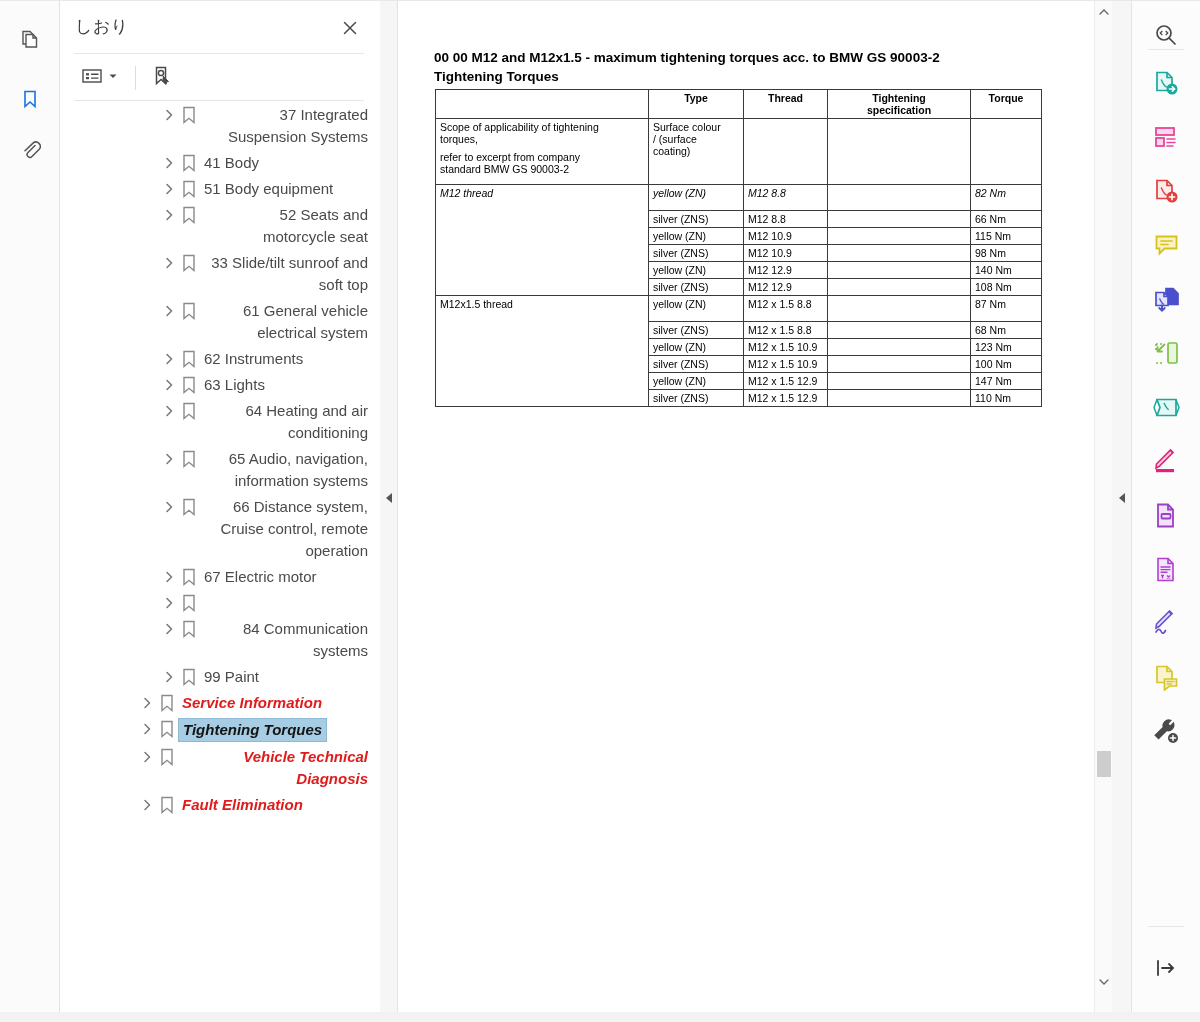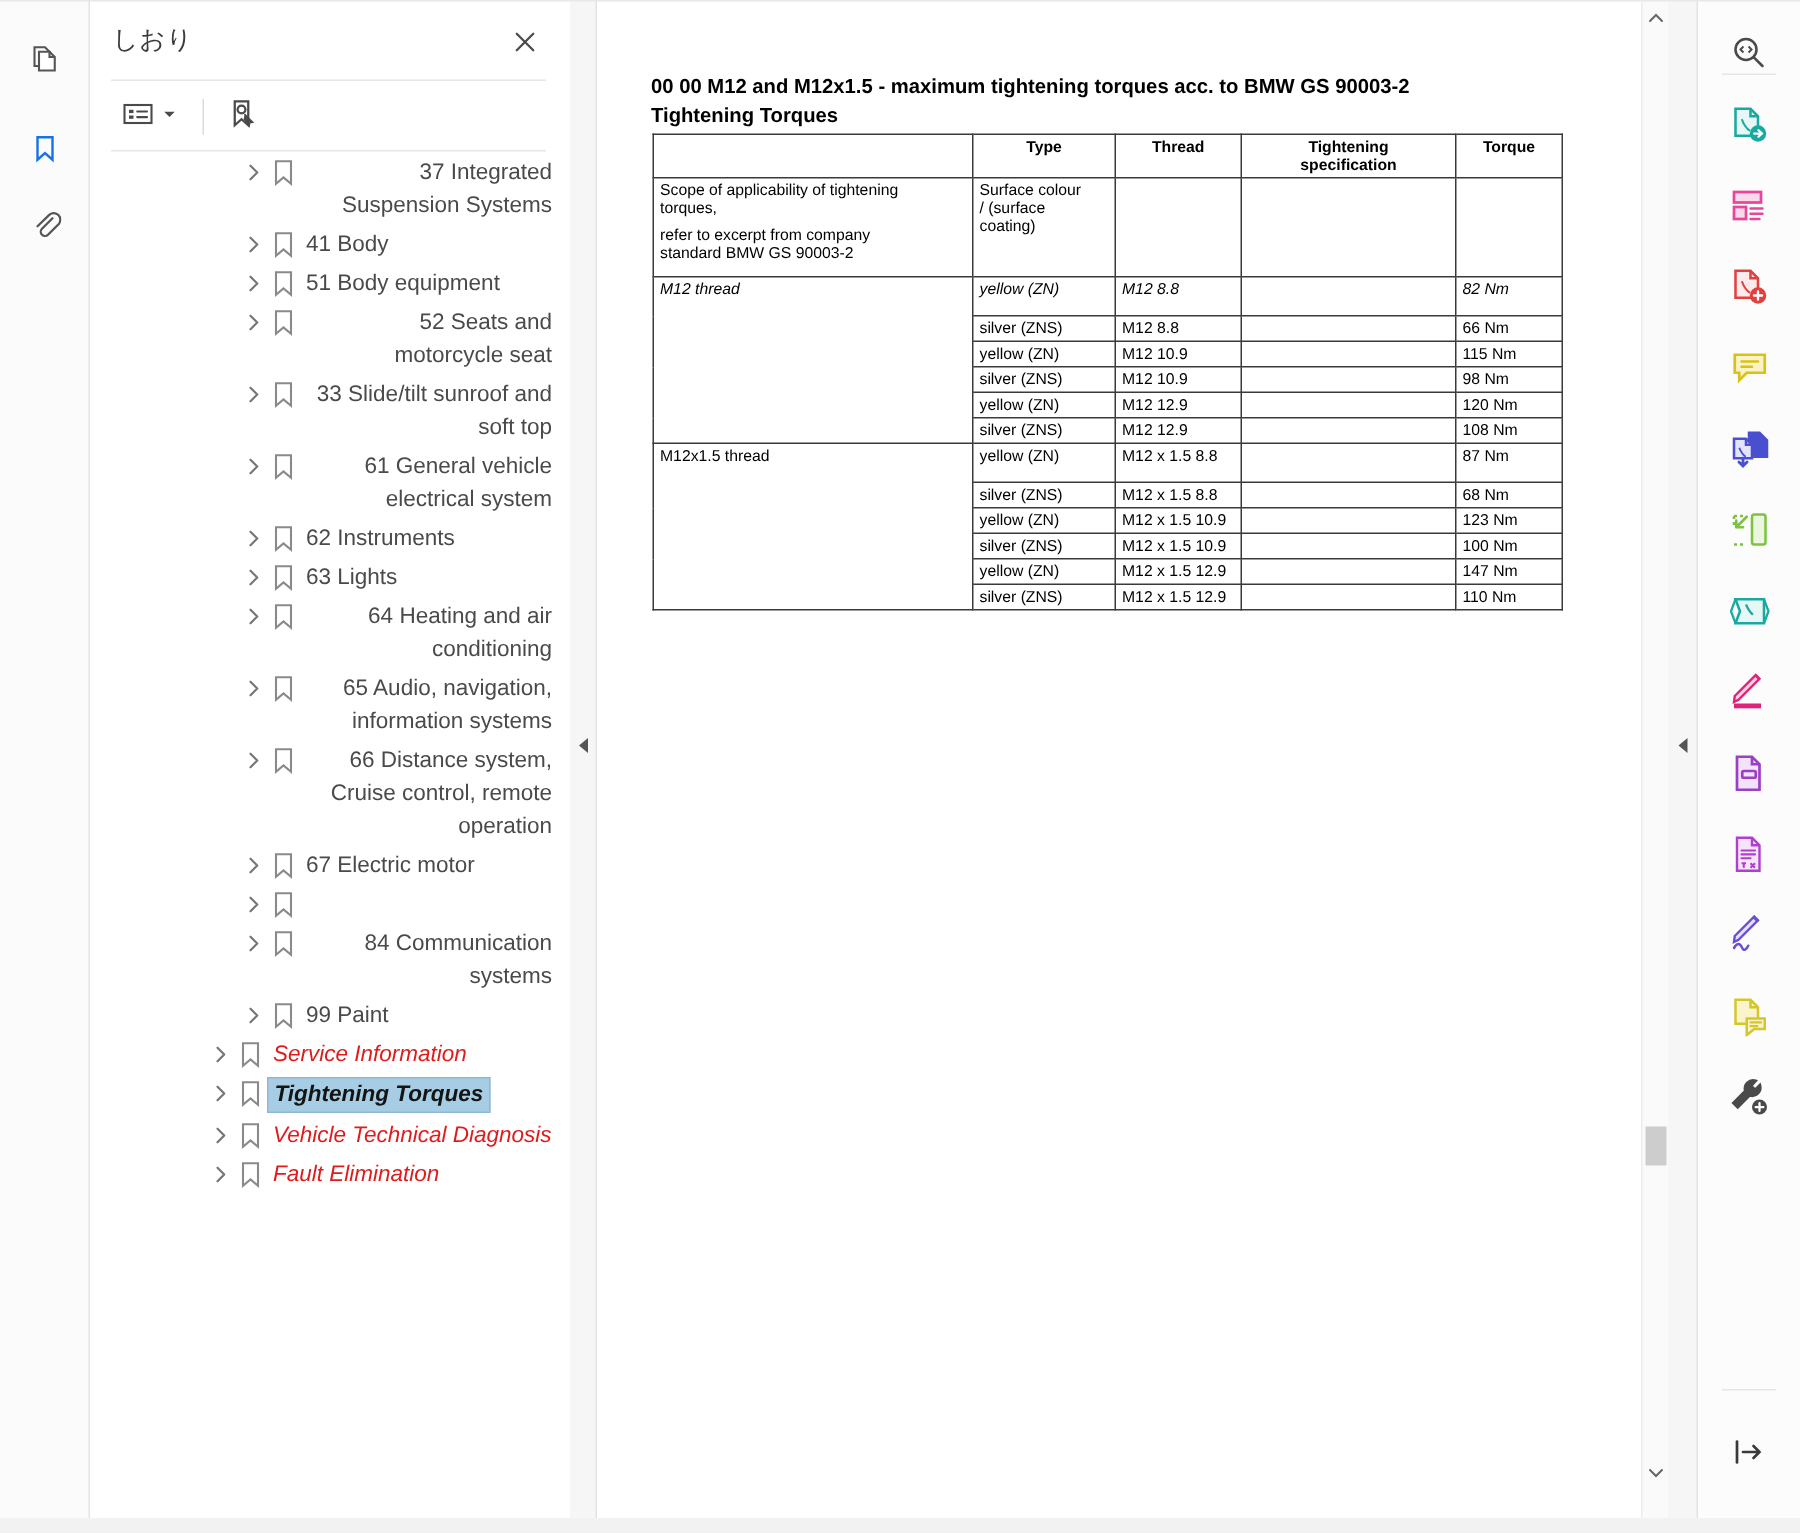--- a/index.html
+++ b/index.html
@@ -56,21 +56,21 @@
     cursor:pointer;
   }
   .bm-ico{width:22px;min-width:22px;height:22px;display:flex;align-items:center;justify-content:center;}
   .node-label{
     font-size:15px;color:#4a4a4a;line-height:22px;padding-left:4px;
     max-width:205px;word-wrap:break-word;
   }
   .node.lvl2{padding-left:100px;}
   .node.lvl1{padding-left:78px;}
   .node.lvl1 .node-label{max-width:220px;}
-  .node.red .node-label{color:#e01b1b;font-weight:normal;font-style:italic;}
+  .node.red .node-label{color:#e01b1b;font-weight:bold;font-style:italic;}
   .node.sel .node-label{
     background:#a6cde4;color:#141414;font-weight:bold;font-style:italic;
     padding:0 4px 0 4px;margin-left:0;
     border:1px solid #8fb9d2;box-sizing:border-box;
   }
   .node.sel{ }
 
   
   .bm-scroll{
     position:absolute;left:353px;top:101px;width:16px;height:893px;background:#fafafa;
@@ -539,21 +539,21 @@
             <tr>
               <td class="c2">silver (ZNS)</td>
               <td class="c3">M12 10.9</td>
               <td class="c4"></td>
               <td class="c5">98 Nm</td>
             </tr>
             <tr>
               <td class="c2">yellow (ZN)</td>
               <td class="c3">M12 12.9</td>
               <td class="c4"></td>
-              <td class="c5">120 Nm</td>
+              <td class="c5">140 Nm</td>
             </tr>
             <tr>
               <td class="c2">silver (ZNS)</td>
               <td class="c3">M12 12.9</td>
               <td class="c4"></td>
               <td class="c5">108 Nm</td>
             </tr>
             <tr style="height: 26px;">
               <td class="c1 cellpad" rowspan="6">M12x1.5 thread</td>
               <td class="c2">yellow (ZN)</td>

